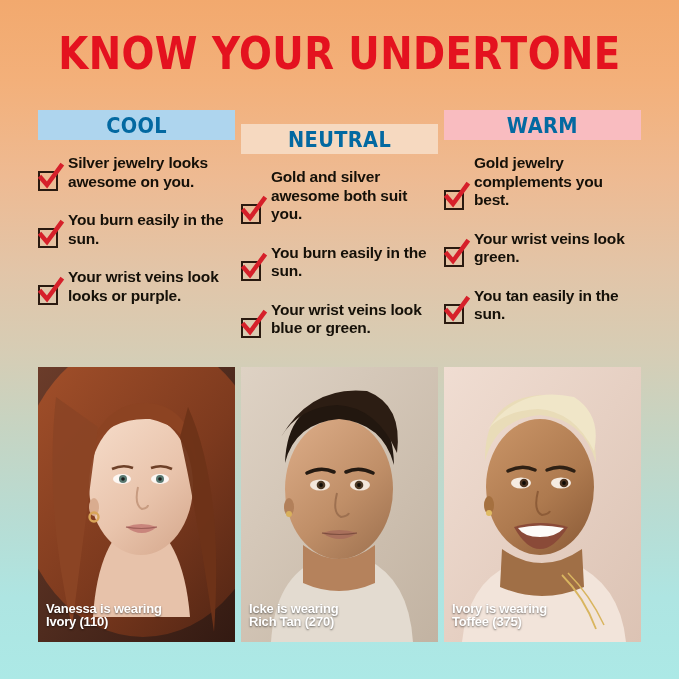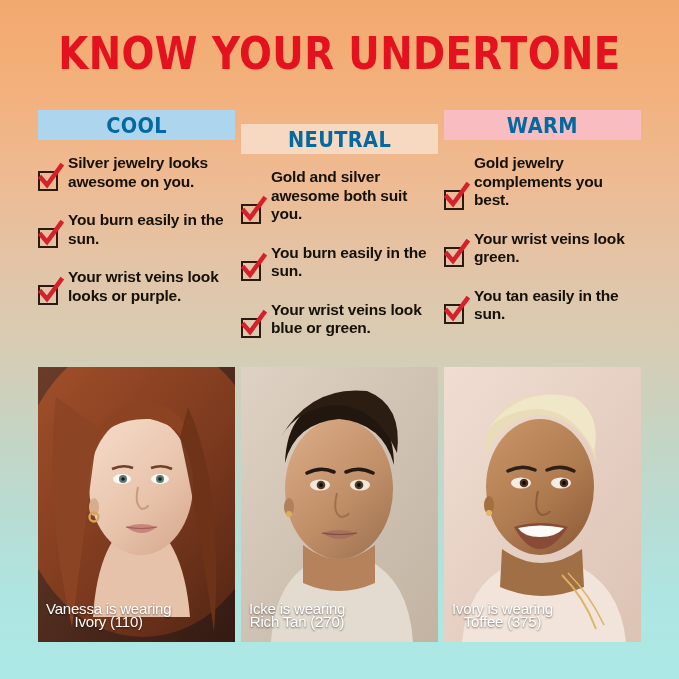--- a/index.html
+++ b/index.html
@@ -139,26 +139,25 @@
   .photo-art {
     position: absolute;
     inset: 0;
   }
   .caption {
     position: absolute;
     left: 8px;
     bottom: 14px;
     color: #ffffff;
     font-family: "Liberation Sans", sans-serif;
-    font-weight: normal;
-    font-size: 15px;
+    font-weight: bold;
+    font-size: 13px;
     line-height: 13px;
     letter-spacing: -0.2px;
     text-shadow: 0 1px 2px rgba(0,0,0,0.55);
-    text-align: center;
   }
 </style>
 </head>
 <body>
 
 <div id="infographic">
 
   <div class="title">KNOW YOUR UNDERTONE</div>
 
   <div class="columns">

